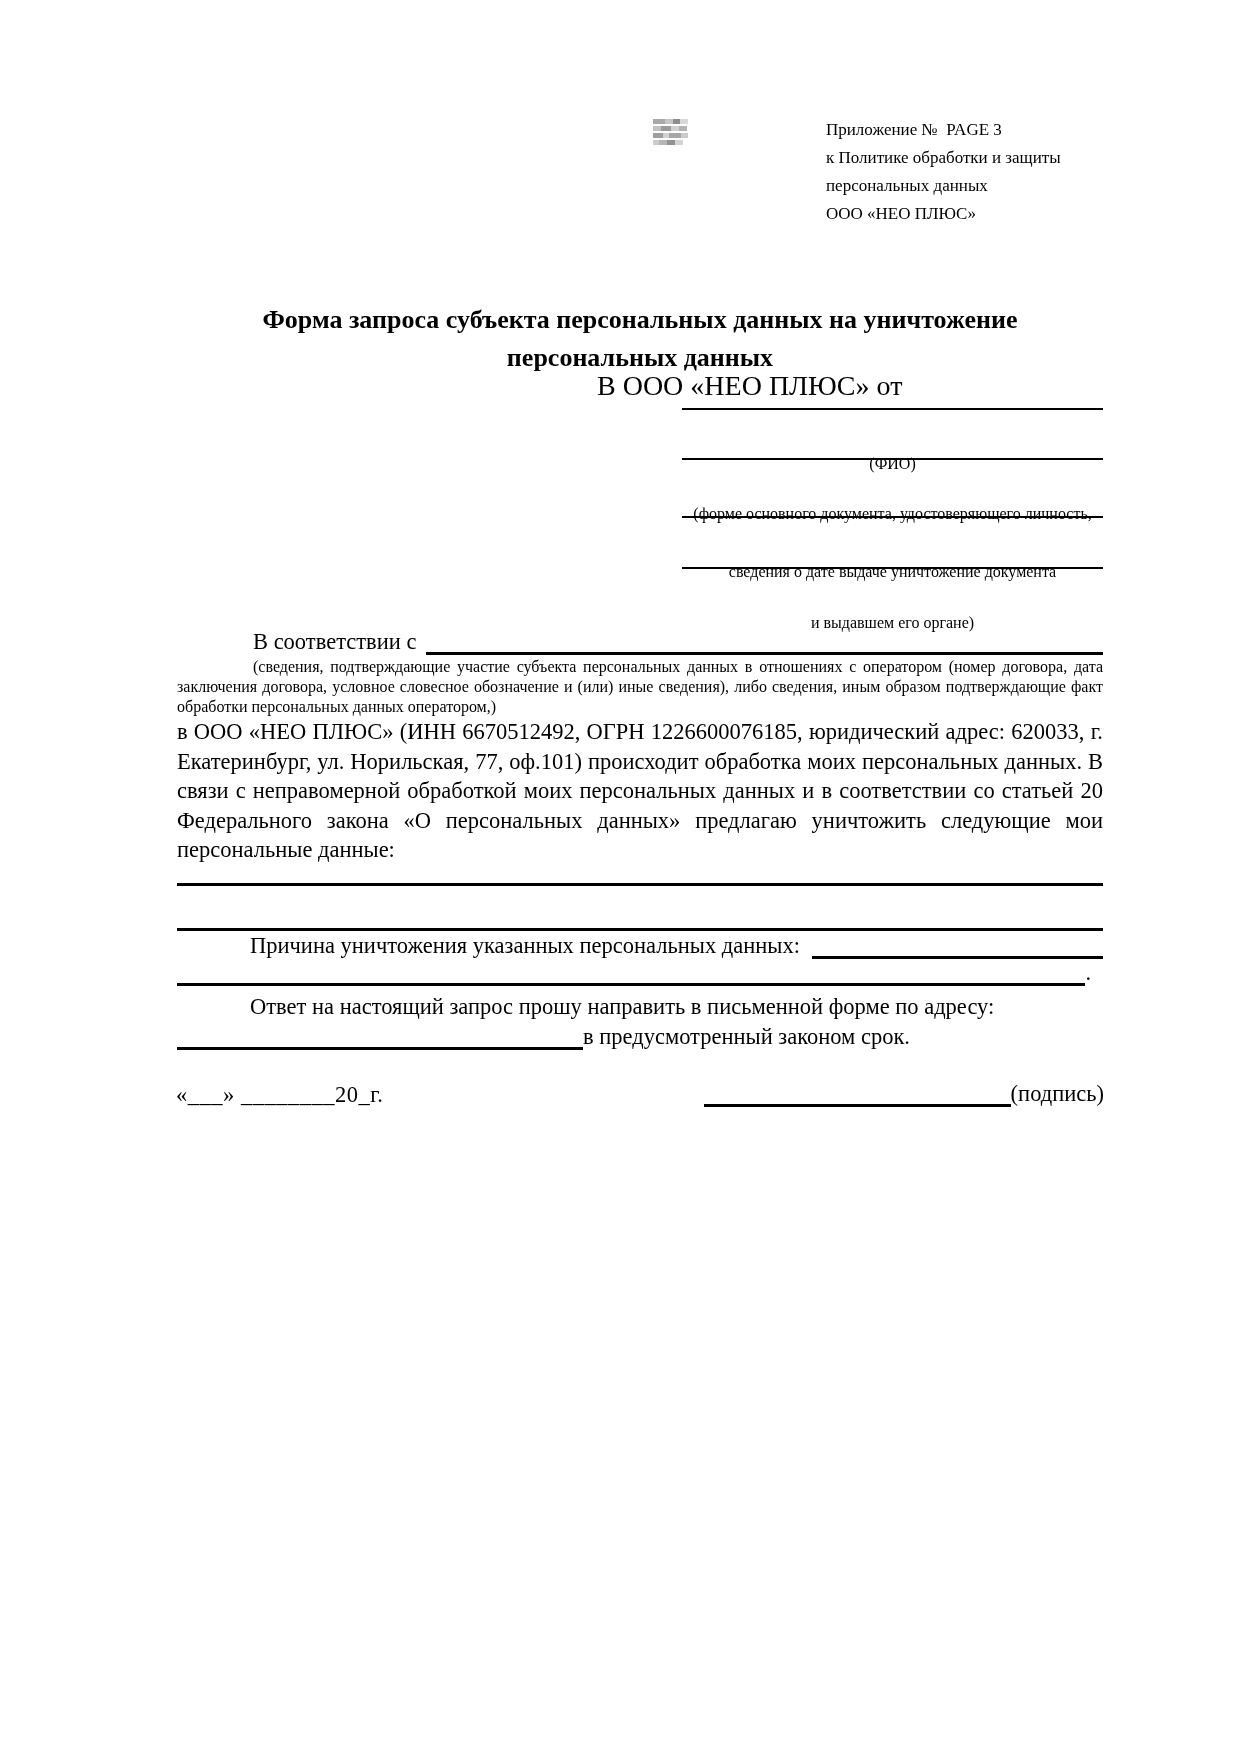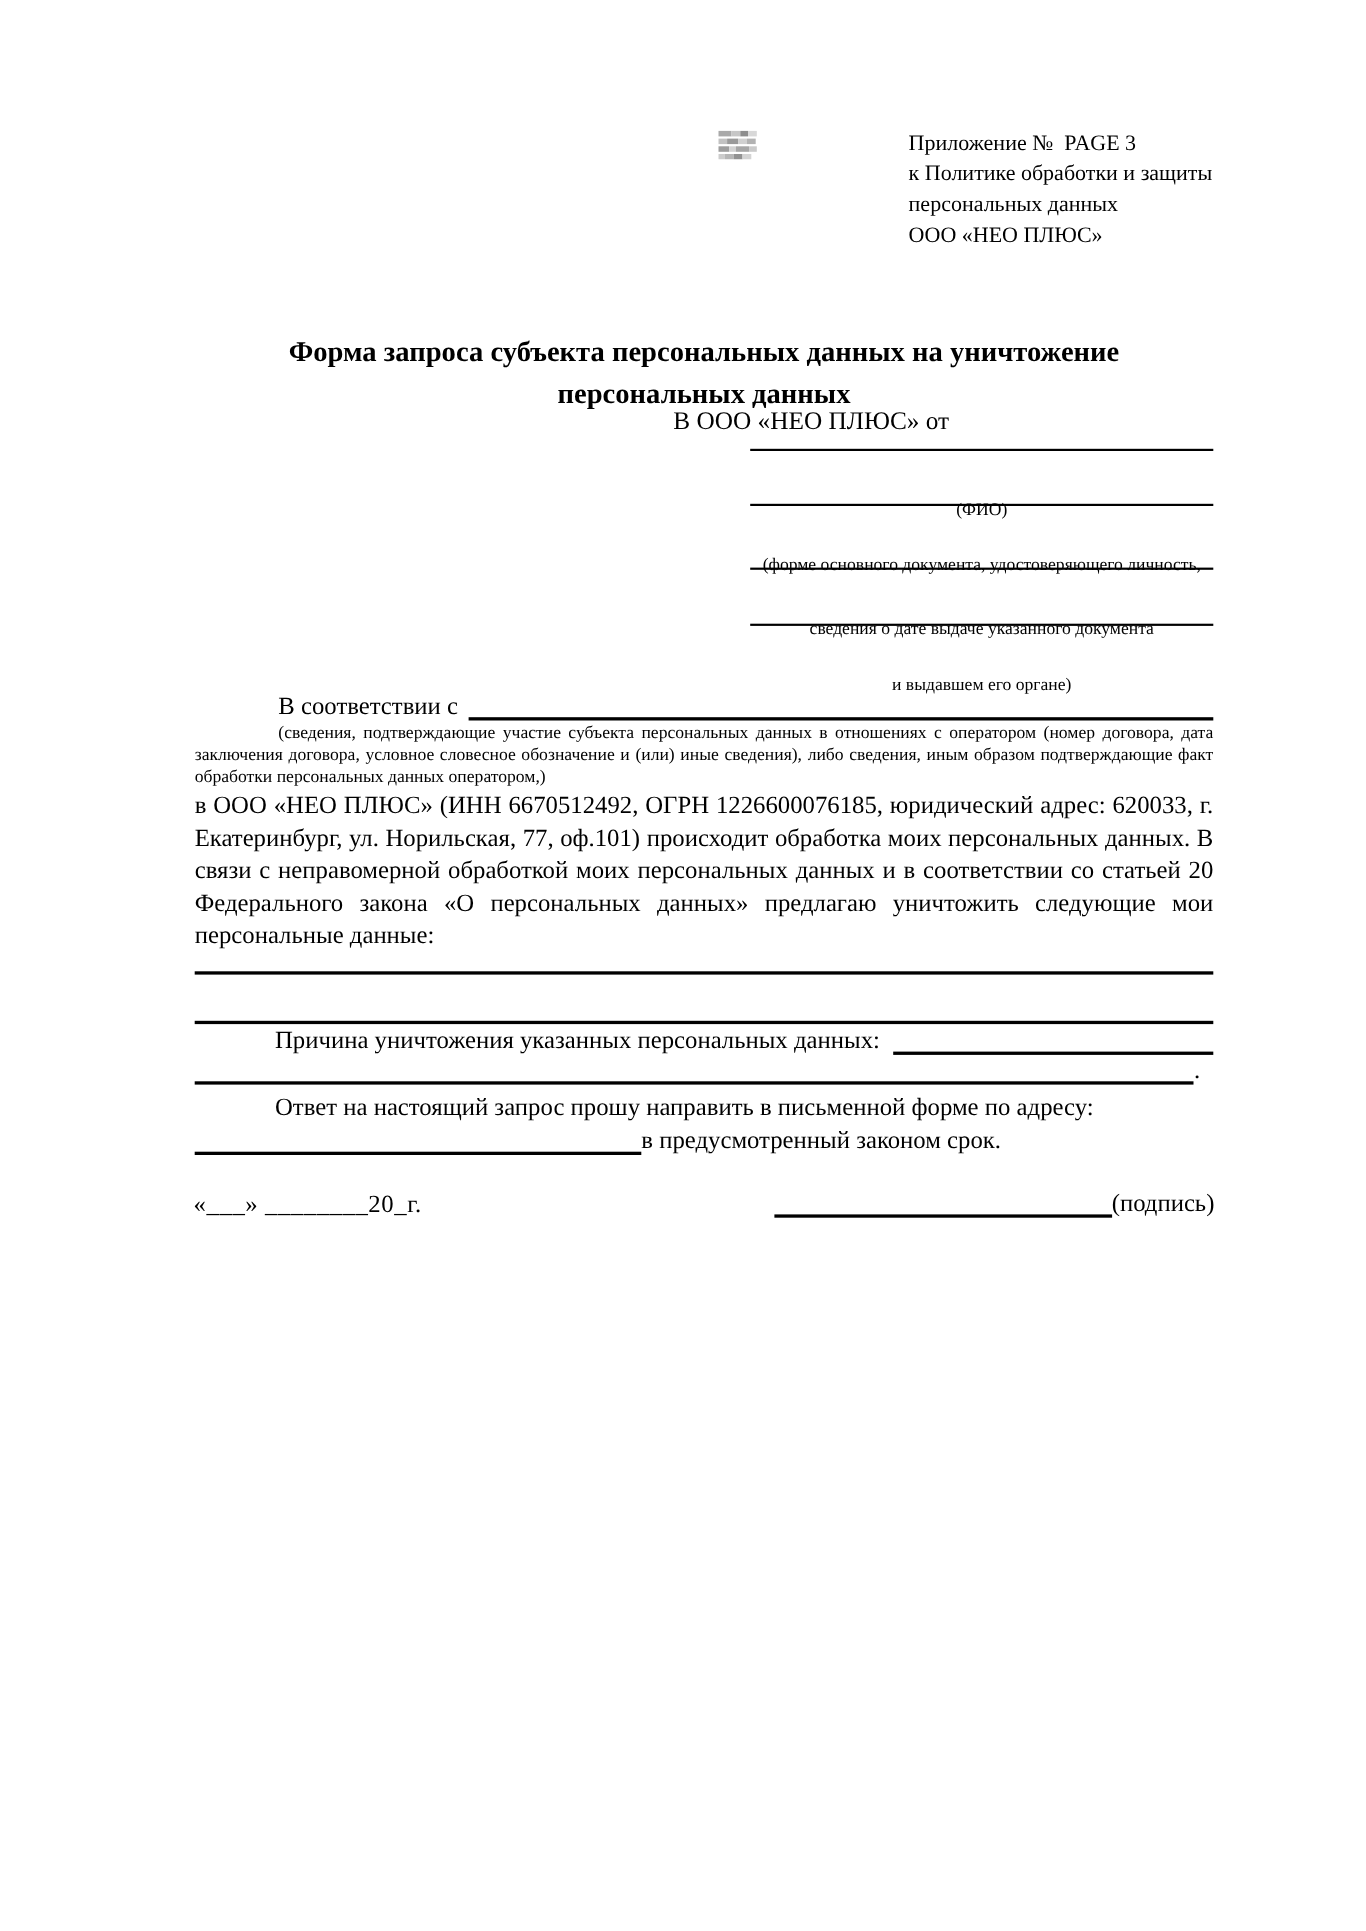--- a/index.html
+++ b/index.html
@@ -6,25 +6,25 @@
   #page{
     position:relative;
     width:1242px;height:1755px;
     background:#ffffff;color:#000;
     font-family:"Liberation Serif","DejaVu Serif",serif;
     overflow:hidden;
   }
   .abs{position:absolute;}
   .pre{white-space:pre-wrap;}
   
-  .hdr{font-size:20px;line-height:28px;}
+  .hdr{font-size:17px;line-height:28px;}
   
   .title{width:926px;text-align:center;font-weight:bold;font-size:26px;line-height:38px;}
   
-  .addr{font-size:23px;margin-left:15px;}
+  .addr{font-size:28px;}
   
   .fline{background:#000;height:2px;width:421px;}
   .fcap{width:421px;text-align:center;font-size:16px;line-height:19px;margin-top:40px;}
   
   .fillrow{display:flex;align-items:flex-end;}
   .lead{font-size:22.5px;white-space:nowrap;}
   .blank{border-bottom:3px solid #000;height:1.05em;}
   .grow{flex:1 1 auto;}
   
   .note{width:926px;font-size:16px;line-height:20px;text-align:justify;text-indent:76px;}
@@ -74,21 +74,21 @@
 
   <div class="abs addr" style="left:597px;top:370px;">В ООО «НЕО ПЛЮС» от</div>
 
   <div class="abs fline" style="left:682px;top:408px;"></div>
   <div class="abs fcap" style="left:682px;top:414px;">(ФИО)</div>
 
   <div class="abs fline" style="left:682px;top:458px;"></div>
   <div class="abs fcap" style="left:682px;top:464px;">(форме основного документа, удостоверяющего личность,</div>
 
   <div class="abs fline" style="left:682px;top:516px;"></div>
-  <div class="abs fcap" style="left:682px;top:522px;">сведения о дате выдаче указанного документа</div>
+  <div class="abs fcap" style="left:682px;top:522px;">сведения о дате выдаче уничтожение документа</div>
 
   <div class="abs fline" style="left:682px;top:567px;"></div>
   <div class="abs fcap" style="left:682px;top:573px;">и выдавшем его органе)</div>
 
   <div class="abs fillrow" style="left:253px;top:629px;width:850px;">
     <span class="lead">В соответствии с</span>
     <span class="blank grow" style="margin-left:10px;"></span>
   </div>
 
   <div class="abs note" style="left:177px;top:657px;">(сведения, подтверждающие участие субъекта персональных данных в отношениях с оператором (номер договора, дата заключения договора, условное словесное обозначение и (или) иные сведения), либо сведения, иным образом подтверждающие факт обработки персональных данных оператором,)</div>

